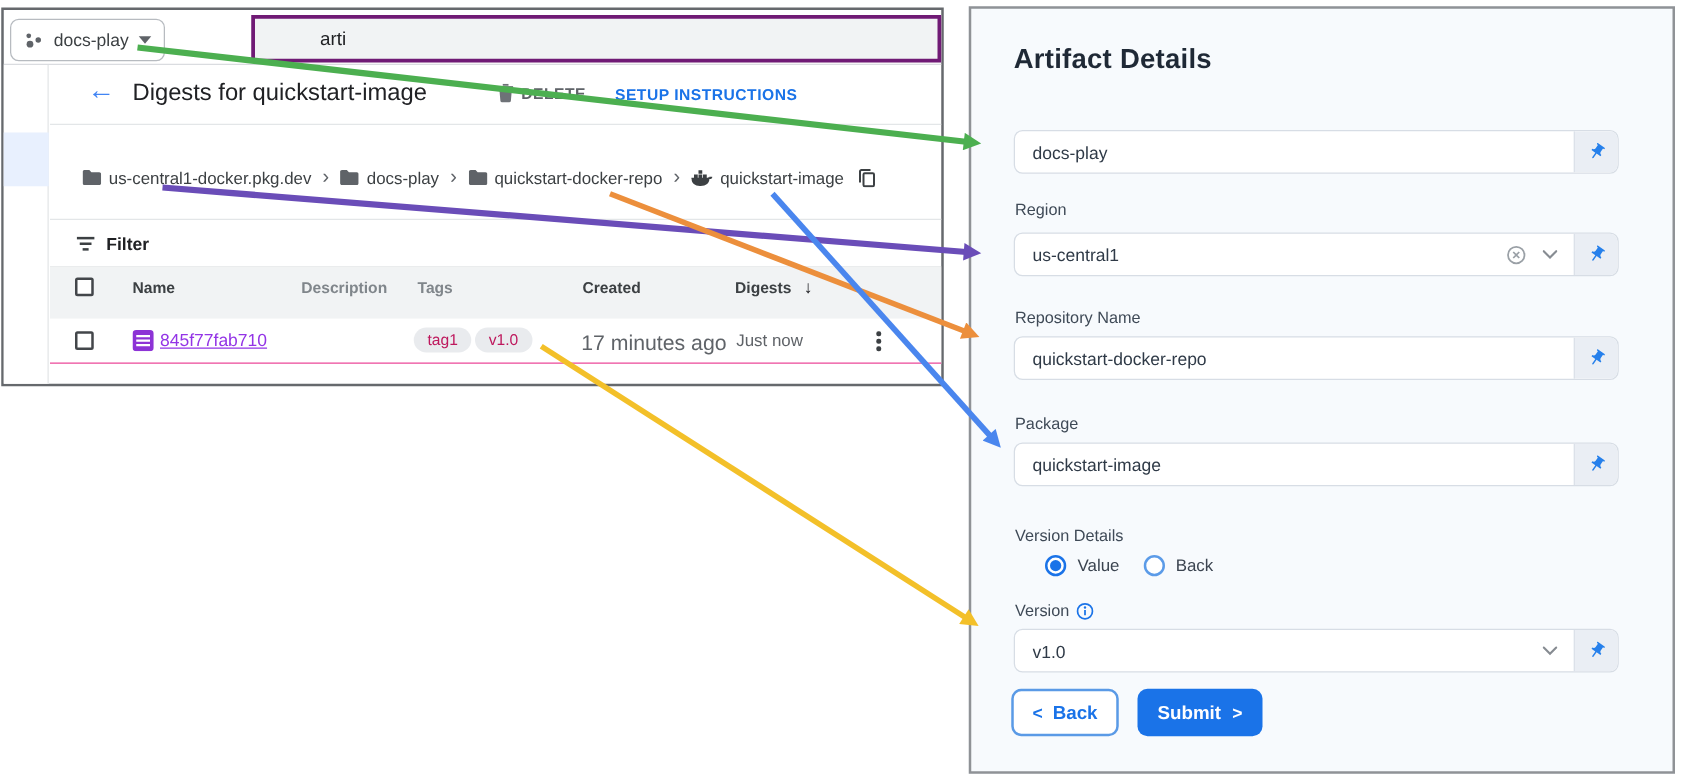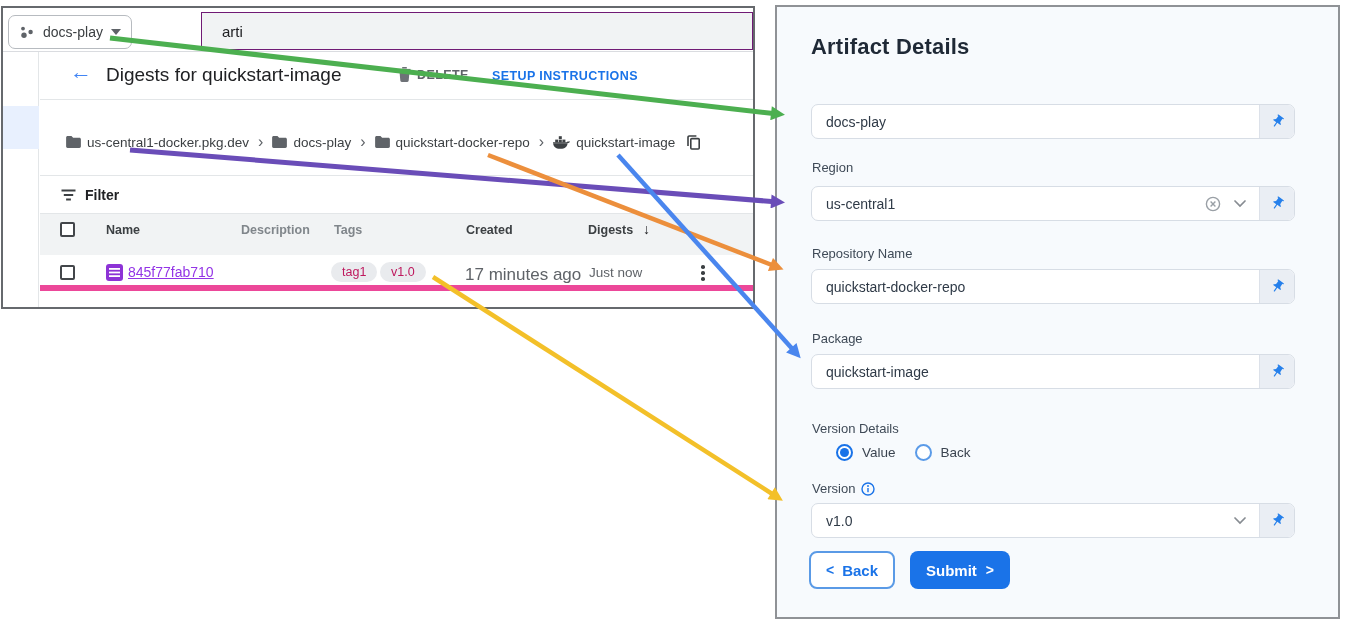--- a/index.html
+++ b/index.html
@@ -5,21 +5,21 @@
   * { margin:0; padding:0; box-sizing:border-box; }
   html,body { width:1346px; height:625px; background:#ffffff; font-family:"Liberation Sans", sans-serif; overflow:hidden; }
   .stage { position:relative; width:1346px; height:625px; background:#fff; }
 
   
   .console { position:absolute; left:1px; top:6px; width:754px; height:303px; border:2px solid #66696d; background:#fff; }
   .topbar { position:relative; height:44px; border-bottom:1px solid #dadce0; }
   .project-btn { position:absolute; left:5px; top:7px; width:124px; height:34px; border:1px solid #b7bbc0; border-radius:7px; background:#fff; display:flex; align-items:center; gap:8px; padding:0 10px; cursor:pointer; }
   .project-label { font-size:14px; color:#3c4043; }
   .caret-down { margin-left:auto; width:0; height:0; border-left:5px solid transparent; border-right:5px solid transparent; border-top:6px solid #5f6368; }
-  .search-box { position:absolute; left:198px; top:4px; right:0; height:38px; background:#f1f3f4; border:1px solid #701a75; display:flex; align-items:center; }
+  .search-box { position:absolute; left:198px; top:4px; right:0; height:38px; background:#f1f3f4; border:3px solid #701a75; display:flex; align-items:center;padding-left:32px; }
   .search-box input { width:100%; border:none; outline:none; background:transparent; font-family:"Liberation Sans",sans-serif; font-size:15px; color:#202124; padding-left:20px; }
 
   .console-body { position:absolute; top:44px; left:0; right:0; bottom:0; }
   .nav-strip { position:absolute; left:0; top:0; width:36px; height:100%; border-right:1px solid #e3e6e8; background:#fff; }
   .nav-active { position:absolute; left:0; top:54px; width:36px; height:43px; background:#e8f0fe; }
   .content { position:absolute; left:37px; top:0; right:0; bottom:0; }
 
   .title-row { position:relative; height:48px; border-bottom:1px solid #e3e6e8; }
   .back-arrow { position:absolute; left:30px; top:7px; font-size:22px; color:#4285f4; cursor:pointer; }
   .page-title { position:absolute; left:66px; top:12px; font-size:19px; color:#202124; }
@@ -34,21 +34,21 @@
   .filter-row { position:relative; height:38px; border-bottom:1px solid #e3e6e8; display:flex; align-items:center; padding-left:21px; gap:9px; }
   .filter-label { font-size:14px; font-weight:700; color:#202124; }
   .filter-input { flex:1; border:none; outline:none; background:transparent; font-family:"Liberation Sans",sans-serif; font-size:14px; color:#202124; margin-left:17px; }
   .filter-input::placeholder { color:#80868b; opacity:1; }
 
   .thead { position:relative; height:41px; background:#f1f3f4; }
   .th { position:absolute; top:9px; font-size:12.5px; font-weight:700; color:#3c4043; }
   .th.muted { color:#80868b; }
   .sort-arrow { position:absolute; left:603px; top:7px; font-size:14px; font-weight:700; color:#202124; }
 
-  .trow { position:relative; height:36px; border-bottom:6px solid #ec4899; background:#fff; }
+  .trow { position:relative; height:36px; border-bottom:1px solid #ec4899; background:#fff; }
   .checkbox { width:15px; height:15px; border:2px solid #43464a; border-radius:2px; background:#fff; cursor:pointer; }
   .cb-head { position:absolute; left:20px; top:8px; }
   .cb-row  { position:absolute; left:20px; top:10px; }
   .digest-icon { position:absolute; left:66px; top:9px; }
   .digest-link { position:absolute; left:88px; top:9px; font-size:14px; color:#9334e6; text-decoration:underline; cursor:pointer; }
   .pill { position:absolute; top:7px; background:#e9ebee; border-radius:11px; padding:3px 11px; font-size:12.5px; color:#be185d; }
   .pill-1 { left:291px; }
   .pill-2 { left:340px; }
   .cell-created { position:absolute; left:425px; top:10px; font-size:17px; color:#5f6368; }
   .cell-updated { position:absolute; left:549px; top:10px; font-size:13.5px; color:#5f6368; }

